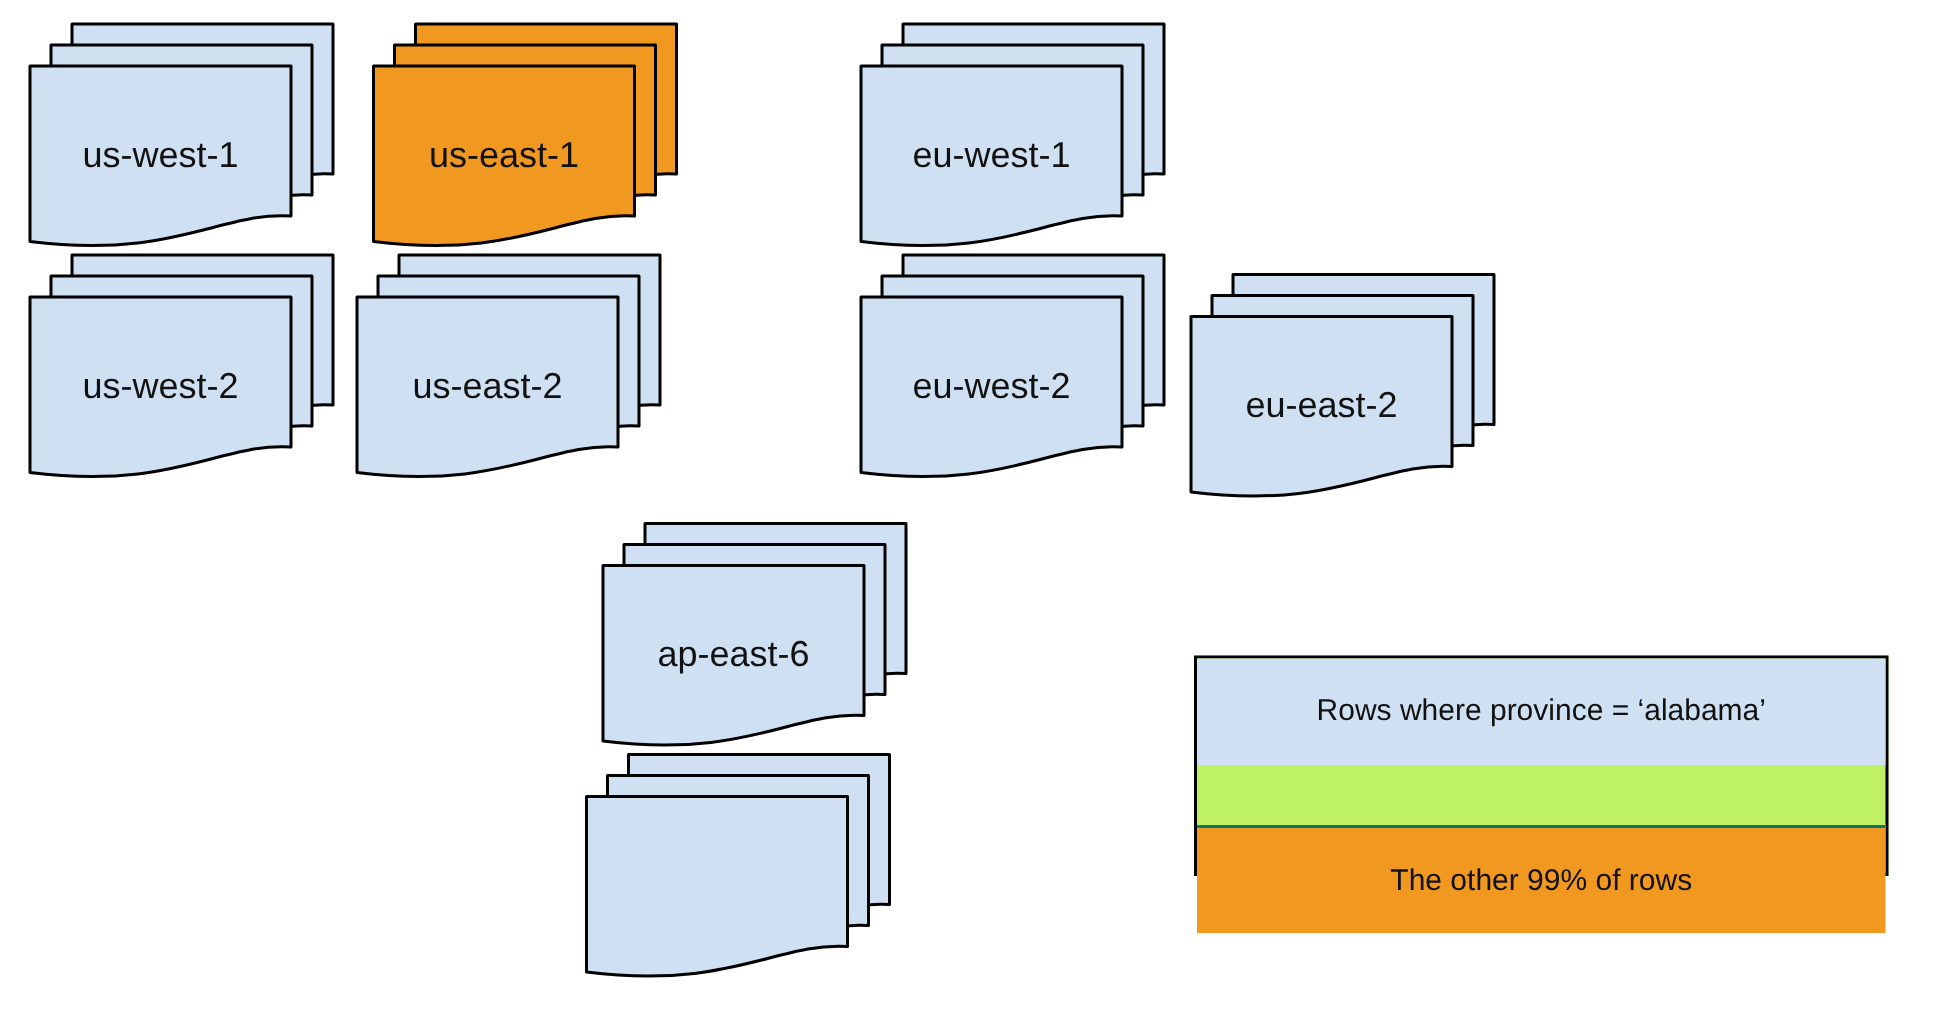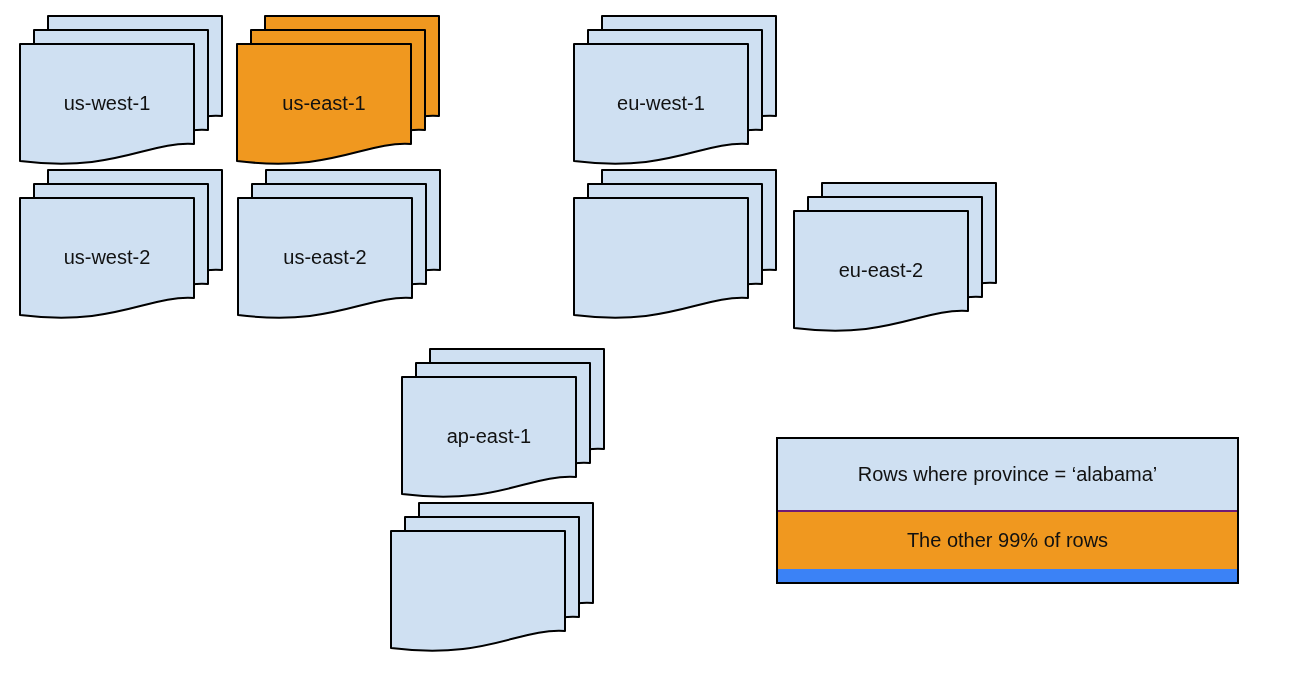--- a/index.html
+++ b/index.html
@@ -44,62 +44,62 @@
     position: absolute;
     left: 0;
     top: 28px;
     width: 176px;
     height: 131px;
     display: flex;
     align-items: center;
     justify-content: center;
     padding-bottom: 10px;
     box-sizing: border-box;
-    font-size: 20px;
+    font-size: 24px;
     color: #111111;
     pointer-events: none;
     white-space: nowrap;
   }
 
   
   #stack-us-west-1 { left: 19px;  top: 15px;  }
-  #stack-us-east-1 { left: 236px; top: 15px;  }
+  #stack-us-east-1 { left: 248px; top: 15px;  }
   #stack-eu-west-1 { left: 573px; top: 15px;  }
   #stack-eu-east-1 { left: 803px; top: 15px;  }
   #stack-us-west-2 { left: 19px;  top: 169px; }
   #stack-us-east-2 { left: 237px; top: 169px; }
   #stack-eu-west-2 { left: 573px; top: 169px; }
   #stack-eu-east-2 { left: 793px; top: 169px; margin-top: 13px; }
   #stack-ap-east-1 { left: 401px; top: 348px; }
   #stack-ap-east-2 { left: 390px; top: 502px; }
 
   
   .legend {
     position: absolute;
-    left: 776px;
+    left: 796px;
     top: 437px;
     width: 463px;
     height: 147px;
     border: 2px solid #000000;
     box-sizing: border-box;
-    background: #3b82f6;
+    background: #bef264;
   }
   .legend-row {
     width: 100%;
     height: 71px;
     display: flex;
     align-items: center;
     justify-content: center;
     font-size: 20px;
     color: #111111;
     box-sizing: border-box;
     white-space: nowrap;
   }
   .legend-row.blue   { background: #cfe0f2; }
-  .legend-row.orange { background: #f0981f; border-top: 2px solid #701a75; height: 59px; }
+  .legend-row.orange { background: #f0981f; border-top: 2px solid #0f766e; height: 72px; margin-top: 40px; }
 </style>
 </head>
 <body>
 
 <div class="canvas">
 
   <div class="stack blue" id="stack-us-west-1">
     <svg class="layer-back" viewBox="0 0 176 131">
         <path class="doc-path" d="M1,1 H175 V101 C 128,98 97,130 1,118 Z"></path>
       </svg>
@@ -168,20 +168,21 @@
   <div class="stack blue" id="stack-eu-west-2">
     <svg class="layer-back" viewBox="0 0 176 131">
         <path class="doc-path" d="M1,1 H175 V101 C 128,98 97,130 1,118 Z"></path>
       </svg>
     <svg class="layer-mid" viewBox="0 0 176 131">
         <path class="doc-path" d="M1,1 H175 V101 C 128,98 97,130 1,118 Z"></path>
       </svg>
     <svg class="layer-front" viewBox="0 0 176 131">
         <path class="doc-path" d="M1,1 H175 V101 C 128,98 97,130 1,118 Z"></path>
       </svg>
+    <div class="doc-label">eu-west-2</div>
   </div>
 
   <div class="stack blue" id="stack-eu-east-2">
     <svg class="layer-back" viewBox="0 0 176 131">
         <path class="doc-path" d="M1,1 H175 V101 C 128,98 97,130 1,118 Z"></path>
       </svg>
     <svg class="layer-mid" viewBox="0 0 176 131">
         <path class="doc-path" d="M1,1 H175 V101 C 128,98 97,130 1,118 Z"></path>
       </svg>
     <svg class="layer-front" viewBox="0 0 176 131">
@@ -193,21 +194,21 @@
   <div class="stack blue" id="stack-ap-east-1">
     <svg class="layer-back" viewBox="0 0 176 131">
         <path class="doc-path" d="M1,1 H175 V101 C 128,98 97,130 1,118 Z"></path>
       </svg>
     <svg class="layer-mid" viewBox="0 0 176 131">
         <path class="doc-path" d="M1,1 H175 V101 C 128,98 97,130 1,118 Z"></path>
       </svg>
     <svg class="layer-front" viewBox="0 0 176 131">
         <path class="doc-path" d="M1,1 H175 V101 C 128,98 97,130 1,118 Z"></path>
       </svg>
-    <div class="doc-label">ap-east-1</div>
+    <div class="doc-label">ap-east-6</div>
   </div>
 
   <div class="stack blue" id="stack-ap-east-2">
     <svg class="layer-back" viewBox="0 0 176 131">
         <path class="doc-path" d="M1,1 H175 V101 C 128,98 97,130 1,118 Z"></path>
       </svg>
     <svg class="layer-mid" viewBox="0 0 176 131">
         <path class="doc-path" d="M1,1 H175 V101 C 128,98 97,130 1,118 Z"></path>
       </svg>
     <svg class="layer-front" viewBox="0 0 176 131">

